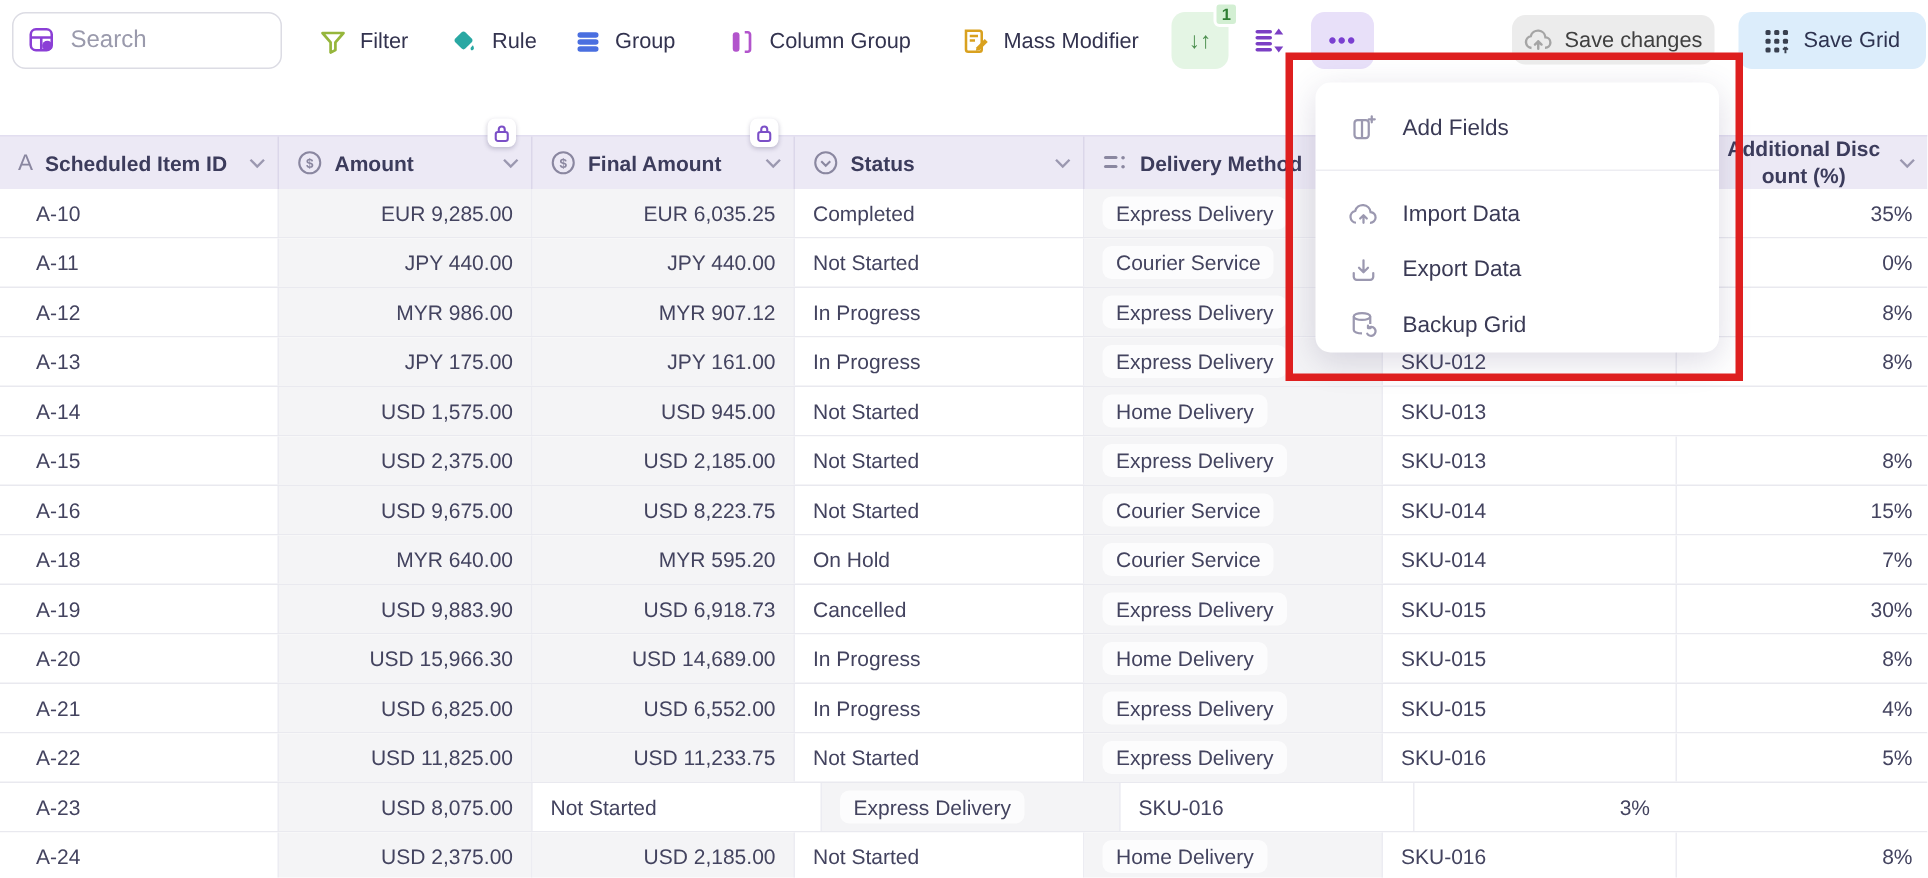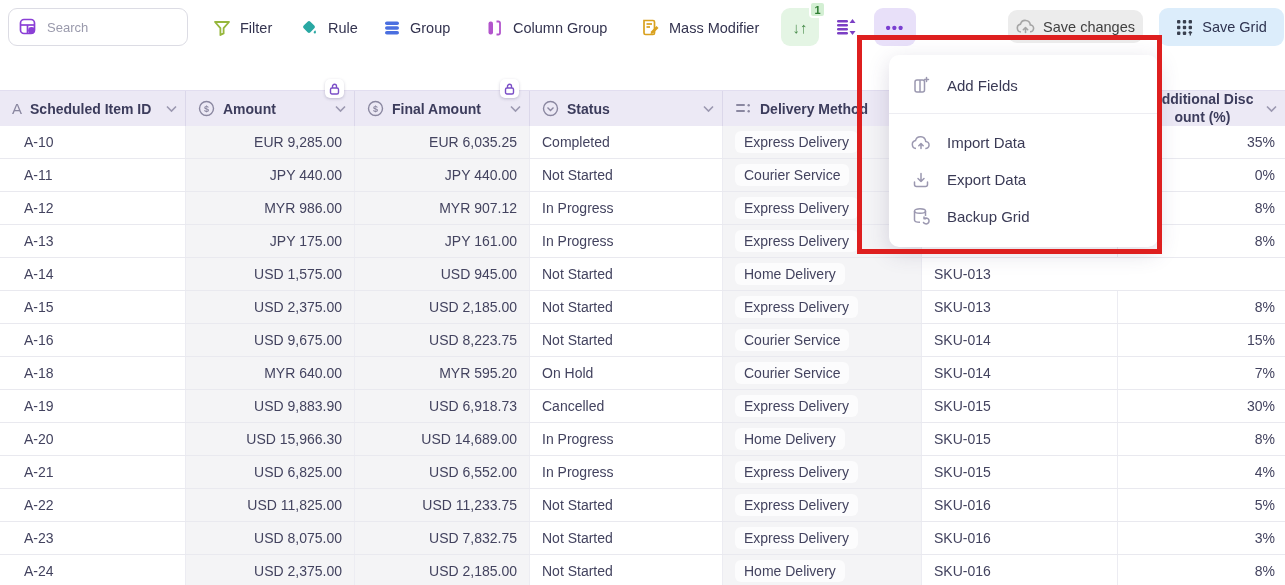--- a/index.html
+++ b/index.html
@@ -5,21 +5,21 @@
   * { box-sizing: border-box; margin: 0; padding: 0; }
   html,body { width:1285px; height:585px; overflow:hidden; background:#fff;
     font-family:"Liberation Sans", sans-serif; }
   #app { position:relative; width:1285px; height:585px; background:#fff; }
 
   
   .toolbar { position:absolute; left:0; top:0; width:1285px; height:55px; background:#fff; }
   .searchbox { position:absolute; left:8px; top:8px; width:180px; height:38px;
     border:1px solid #dcdce4; border-radius:9px; display:flex; align-items:center;
     padding:0 10px; gap:9px; background:#fff; }
-  .searchbox input { border:none; outline:none; width:120px; font-size:13px;
+  .searchbox input { border:none; outline:none; width:120px; font-size:16px;
     color:#8b5cf6; font-family:"Liberation Sans",sans-serif; }
   .searchbox input::placeholder { color:#9a9aac; }
   .tbtn { position:absolute; top:0; height:55px; display:flex; align-items:center; gap:9px;
     font-size:14.5px; color:#33334f; cursor:pointer; white-space:nowrap; }
   .sq-btn { position:absolute; top:8px; height:38px; border-radius:9px; display:flex;
     align-items:center; justify-content:center; cursor:pointer; }
   #sort-btn { left:781px; width:38px; background:#e4f5e4; font-size:15px; font-weight:bold; color:#4c8f4f; }
   #sort-badge { position:absolute; right:-7px; top:-7px; min-width:17px; height:17px;
     background:#d3efd3; color:#2f7d33; font-size:11px; font-weight:bold; border-radius:4px;
     border:2px solid #fff; display:flex; align-items:center; justify-content:center; padding:0 3px; }
@@ -53,21 +53,21 @@
     border-right:1px solid #ececf2; overflow:hidden; white-space:nowrap; }
   .td:last-child { border-right:none; }
   .td.c0 { padding-left:24px; }
   .td.c1,.td.c2 { justify-content:flex-end; background:#f4f4f6; }
   .td.c4 { background:#f4f4f6; }
   .td.c4 .pill { background:rgba(255,255,255,.72); padding:3px 9px; border-radius:6px; }
   .td.c6 { justify-content:flex-end; padding-right:10px; }
 
   
   .menu { position:absolute; left:877px; top:55px; width:269px; background:#fff;
-    border-radius:10px; box-shadow:0 6px 22px rgba(70,60,110,.18); z-index:40; padding:8px 0 12px;margin-left:12px; }
+    border-radius:10px; box-shadow:0 6px 22px rgba(70,60,110,.18); z-index:40; padding:8px 0 0; }
   .mi { display:flex; align-items:center; gap:16px; height:37px; padding:0 22px;
     font-size:15px; color:#3a3a55; cursor:pointer; }
   .mi .ic { color:#9b98b0; display:flex; width:20px; justify-content:center; }
   .mdiv { height:1px; background:#ededf2; margin:6px 0 10px; }
 
   
   .redbox { position:absolute; left:857px; top:35px; width:305px; height:219px;
     border:5px solid #de1f1f; z-index:60; pointer-events:none; }
 
   svg { display:block; }
@@ -417,21 +417,20 @@
     <div class="td c3">Not Started</div>
     <div class="td c4">
             <span class="pill">Express Delivery</span>
           </div>
     <div class="td c5">SKU-016</div>
     <div class="td c6">5%</div>
   </div>
         <div class="tr">
     <div class="td c0">A-23</div>
     <div class="td c1">USD 8,075.00</div>
-    <div class="td c2">USD 7,832.75</div>
     <div class="td c3">Not Started</div>
     <div class="td c4">
             <span class="pill">Express Delivery</span>
           </div>
     <div class="td c5">SKU-016</div>
     <div class="td c6">3%</div>
   </div>
         <div class="tr">
     <div class="td c0">A-24</div>
     <div class="td c1">USD 2,375.00</div>

